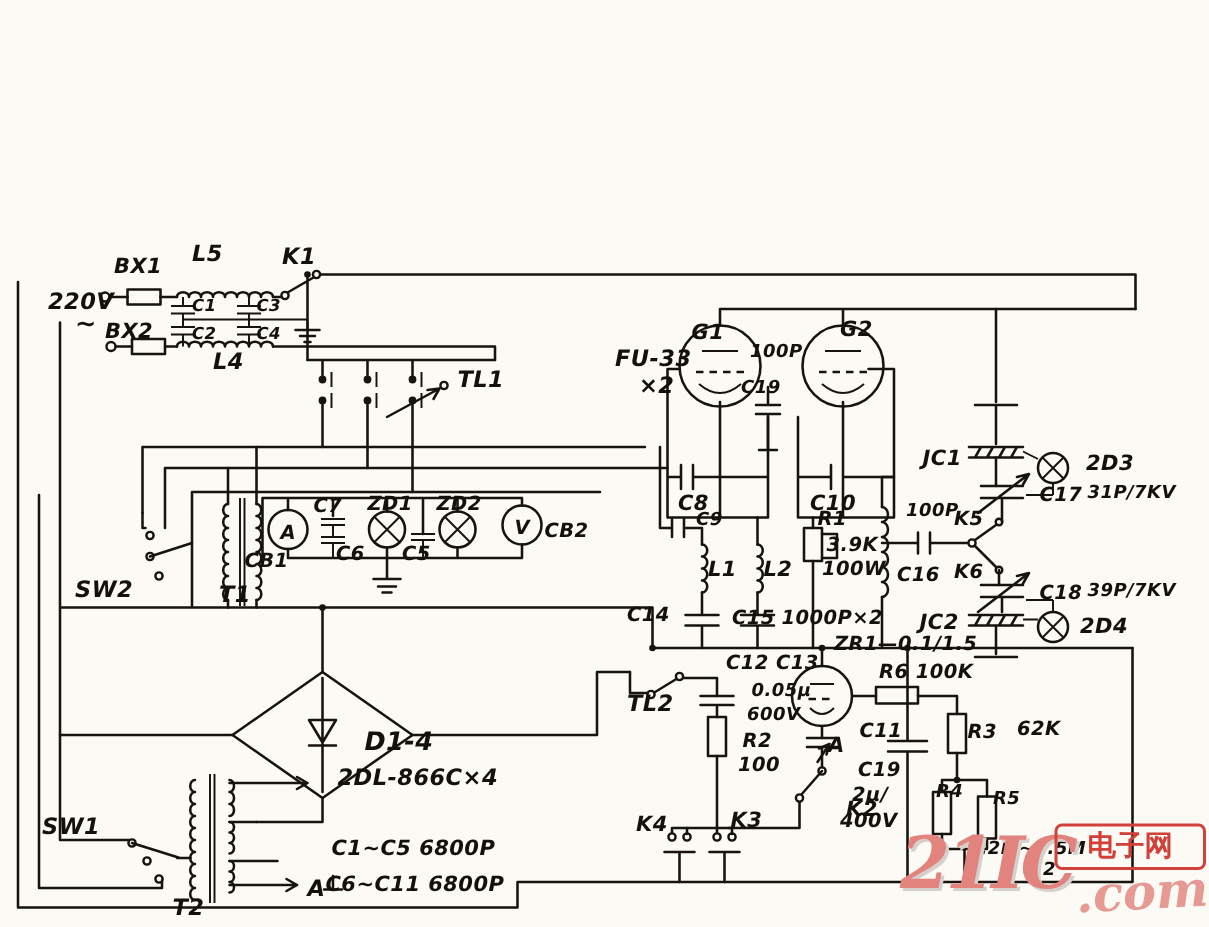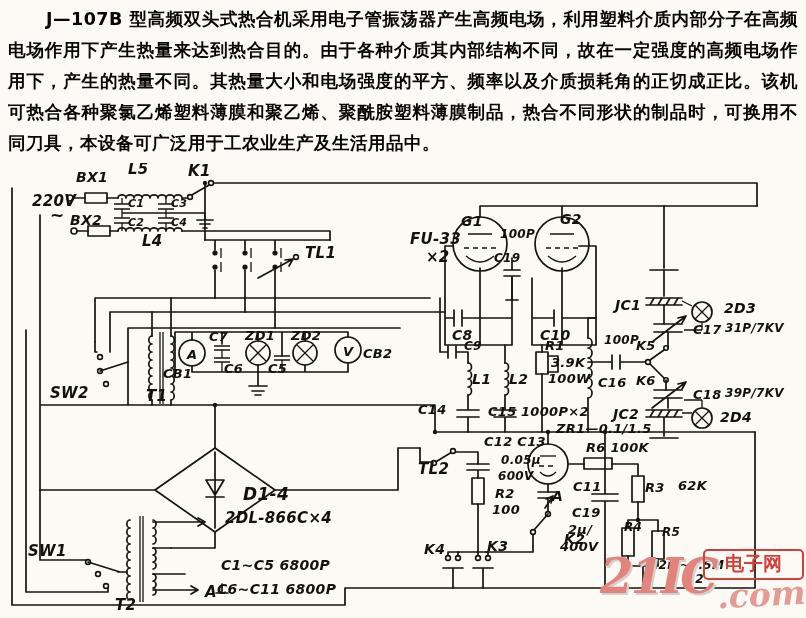--- a/index.html
+++ b/index.html
@@ -26,21 +26,20 @@
         color:#d2403a;border:2px solid #d2403a;border-radius:5px;padding:0 20px 1px;
         font-family:"DejaVu Sans",sans-serif}
   .wm-dot{position:absolute;right:0;top:27px;font-family:"DejaVu Serif",serif;
         font-style:italic;font-weight:700;font-size:33px;color:#e69a93;transform:rotate(-3deg)}
 </style>
 </head>
 <body>
 
 <div class="page">
 
-  <p class="desc">J—107B 型高频双头式热合机采用电子管振荡器产生高频电场，利用塑料介质内部分子在高频电场作用下产生热量来达到热合目的。由于各种介质其内部结构不同，故在一定强度的高频电场作用下，产生的热量不同。其热量大小和电场强度的平方、频率以及介质损耗角的正切成正比。该机可热合各种聚氯乙烯塑料薄膜和聚乙烯、聚酰胺塑料薄膜制品，热合不同形状的制品时，可换用不同刀具，本设备可广泛用于工农业生产及生活用品中。</p>
 
   <svg class="schematic" width="806" height="455" viewBox="0 163 806 455">
 
     <g>
       <circle class="open" cx="70" cy="198" r="3"></circle>
         <circle class="open" cx="74" cy="231" r="3"></circle>
       <rect class="ink" x="85" y="193" width="22" height="10"></rect>
       <rect class="ink" x="88" y="226" width="22" height="10"></rect>
       <path class="ink" d="M73,198 H85 M107,198 H118 M77,231 H88 M110,231 H118 M182,198 H190 M182,231 H330 M330,231 V240"></path>
       <path class="ink" d="M118,198 a4,3.2 0 0 1 8,0 a4,3.2 0 0 1 8,0 a4,3.2 0 0 1 8,0 a4,3.2 0 0 1 8,0 a4,3.2 0 0 1 8,0 a4,3.2 0 0 1 8,0 a4,3.2 0 0 1 8,0 a4,3.2 0 0 1 8,0"></path>

